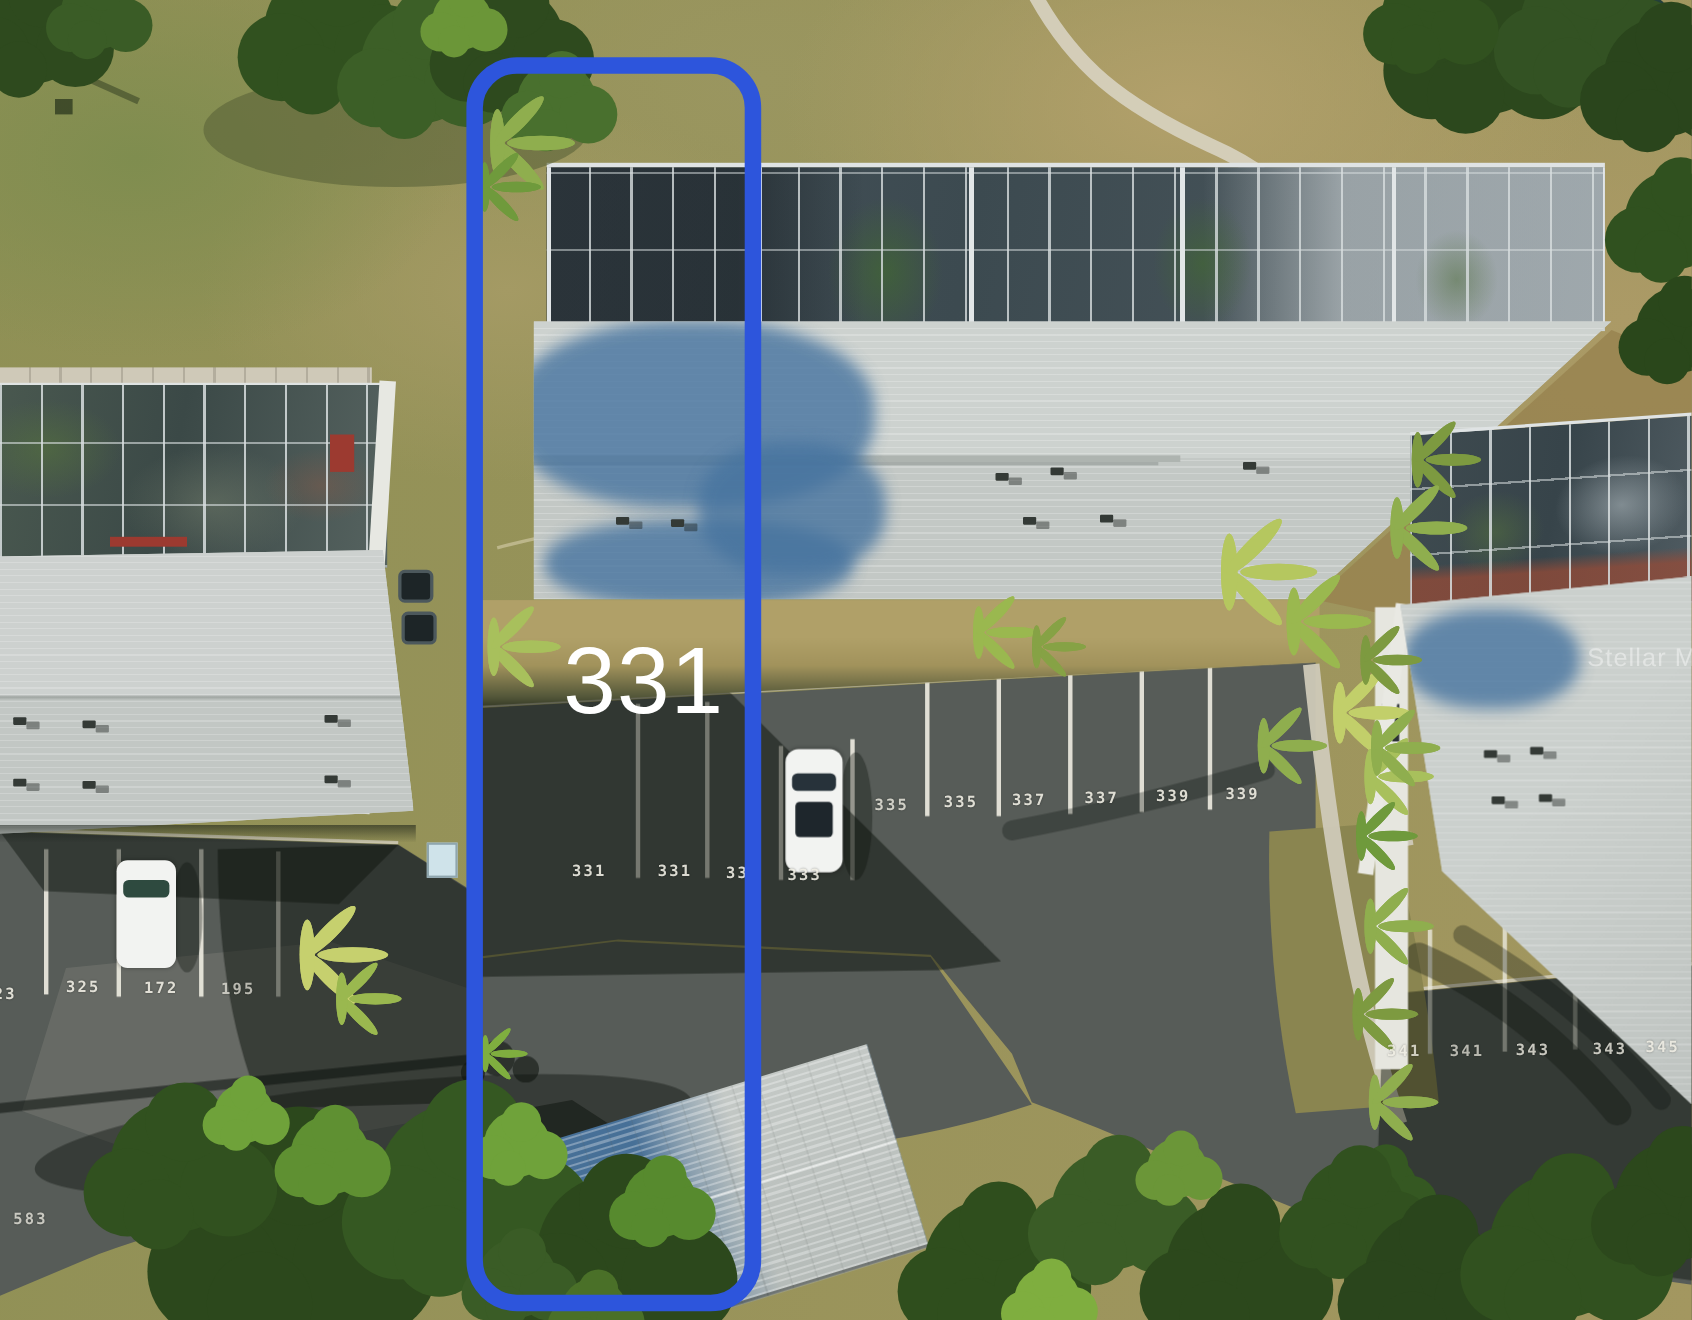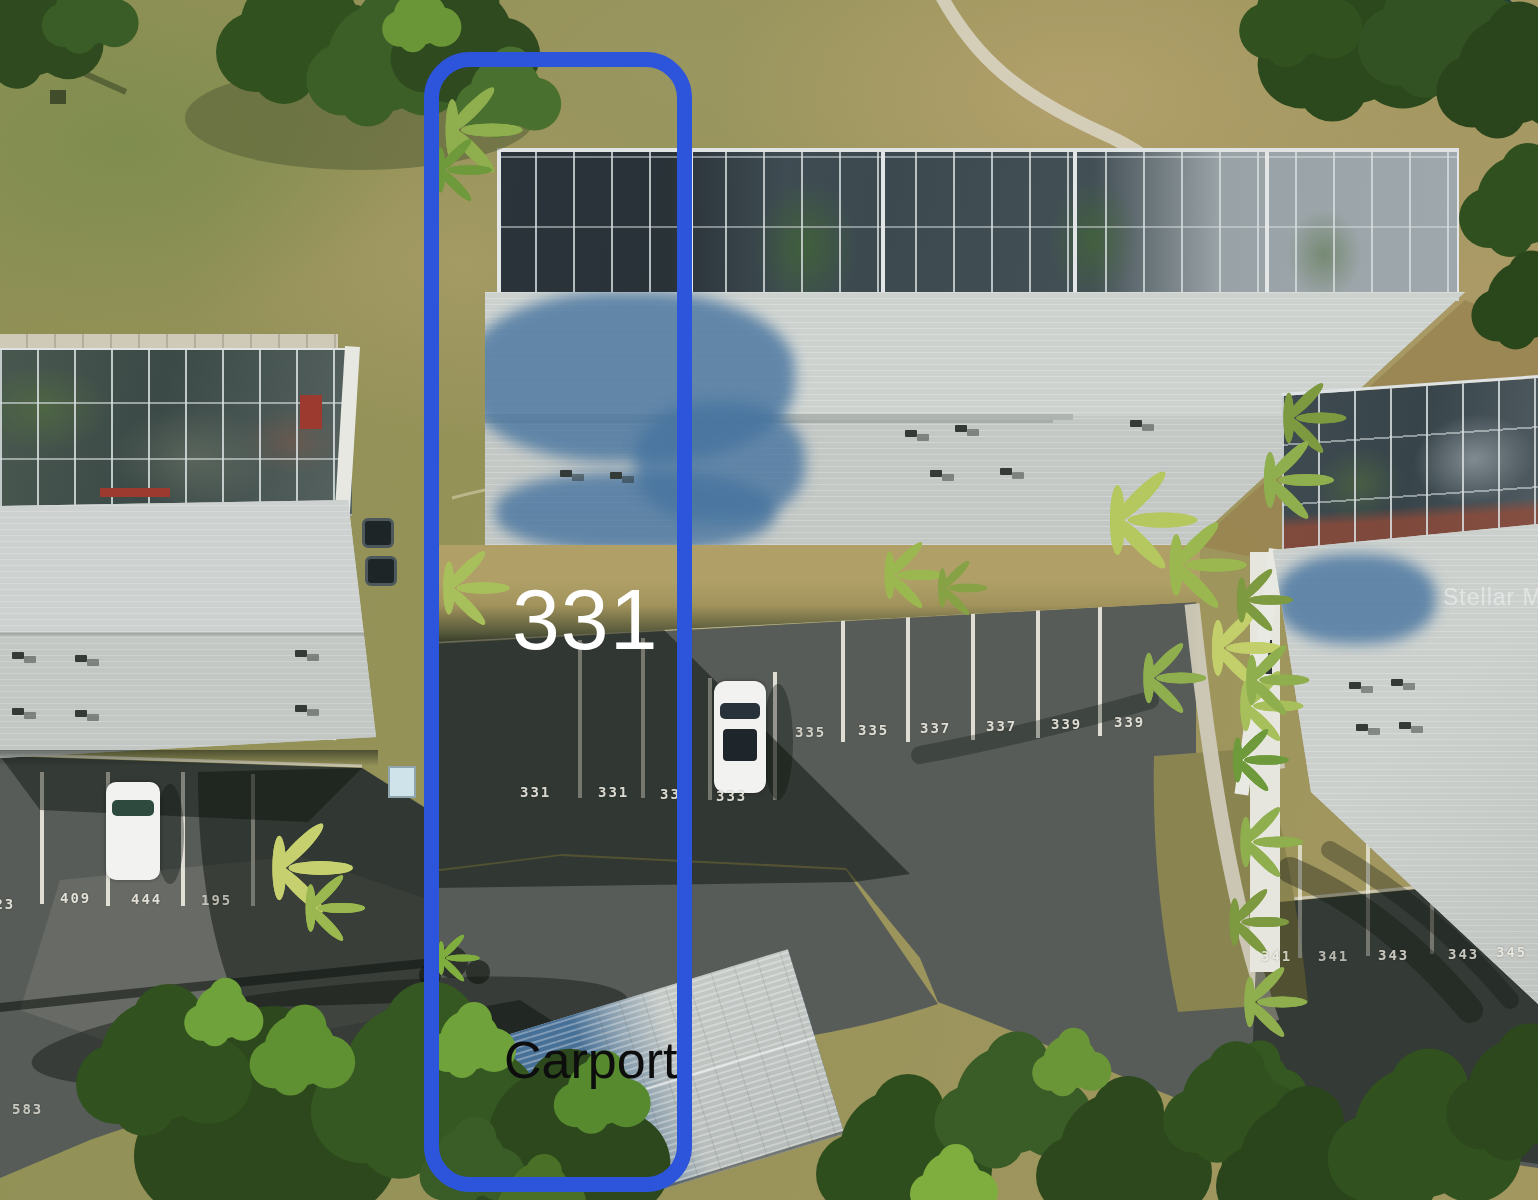--- a/index.html
+++ b/index.html
@@ -373,28 +373,27 @@
   <span class="pnum z4" style="left:598px;top:784px">331</span>
   <span class="pnum z4" style="left:660px;top:786px">333</span>
   <span class="pnum z4" style="left:716px;top:788px">333</span>
   <span class="pnum z4" style="left:795px;top:724px;opacity:.8">335</span>
   <span class="pnum z4" style="left:858px;top:722px">335</span>
   <span class="pnum z4" style="left:920px;top:720px">337</span>
   <span class="pnum z4" style="left:986px;top:718px">337</span>
   <span class="pnum z4" style="left:1051px;top:716px">339</span>
   <span class="pnum z4" style="left:1114px;top:714px">339</span>
   <span class="pnum z4" style="left:-16px;top:896px">323</span>
-  <span class="pnum z4" style="left:60px;top:890px">409</span>
-  <span class="pnum z4" style="left:131px;top:891px">444</span>
+  <span class="pnum z4" style="left:60px;top:890px">325</span>
+  <span class="pnum z4" style="left:131px;top:891px">172</span>
   <span class="pnum z4" style="left:201px;top:892px;opacity:.7">195</span>
   <span class="pnum z4" style="left:12px;top:1101px;opacity:.75">583</span>
   <span class="pnum z4" style="left:1261px;top:948px;opacity:.8">341</span>
   <span class="pnum z4" style="left:1318px;top:948px;opacity:.7">341</span>
   <span class="pnum z4" style="left:1378px;top:947px;opacity:.8">343</span>
   <span class="pnum z4" style="left:1448px;top:946px;opacity:.8">343</span>
   <span class="pnum z4" style="left:1496px;top:944px;opacity:.85">345</span>
 
   <div class="z5" id="highlight-box"></div>
   <div class="z5" id="unit-label">331</div>
-  <div class="z5" id="carport-label">Carport</div>
   <div class="z5" id="watermark">Stellar MLS</div>
 
 </div>
 
 </body></html>

